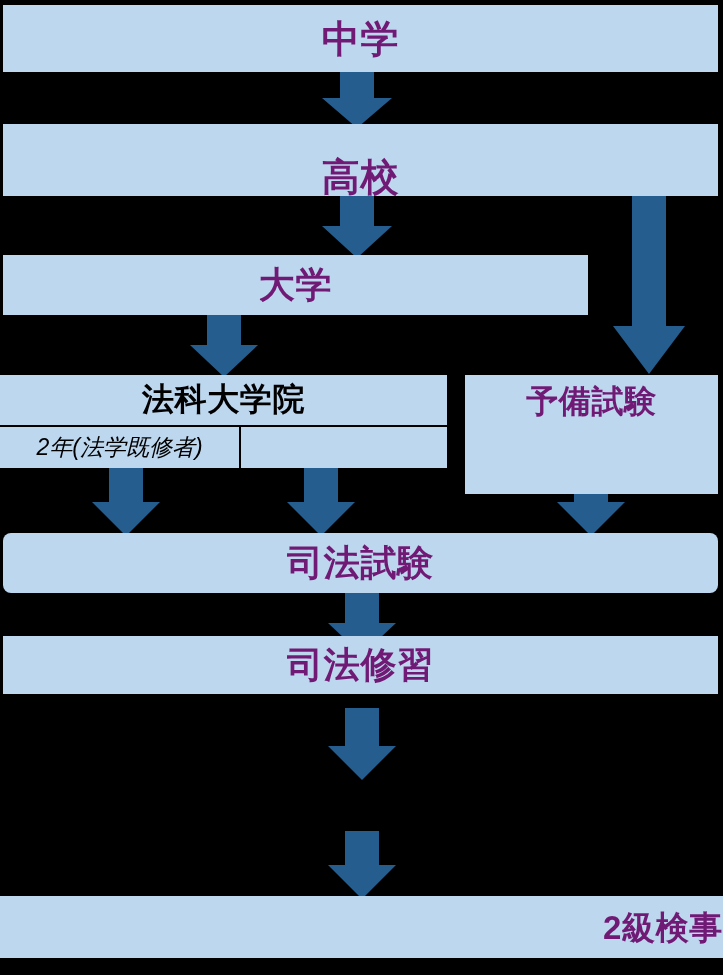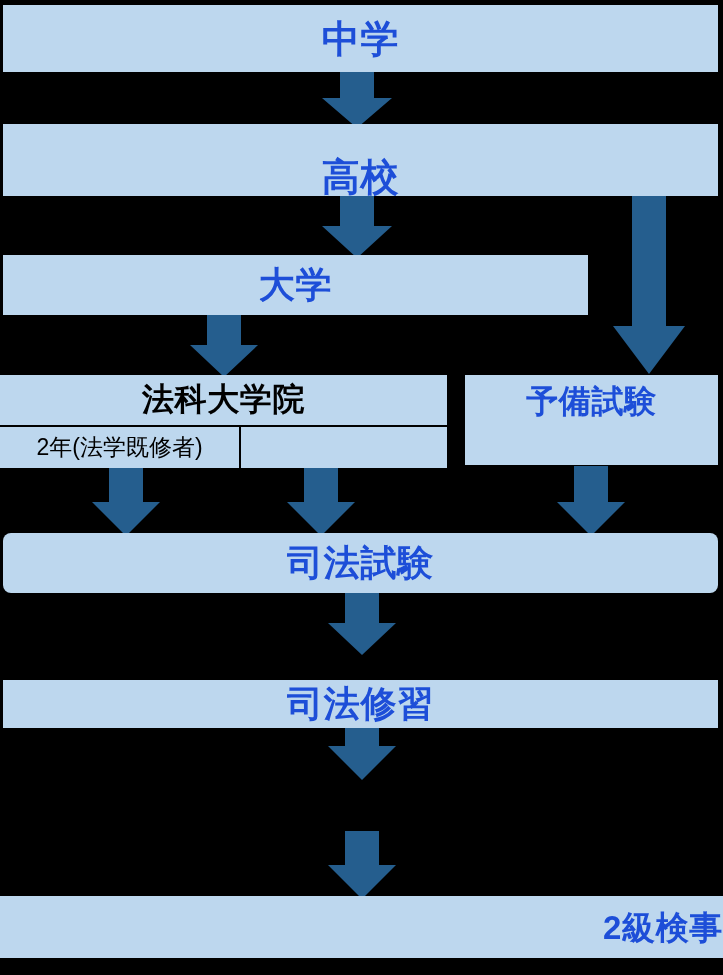--- a/index.html
+++ b/index.html
@@ -11,21 +11,21 @@
     position: relative;
     width: 723px;
     height: 975px;
     background: #000000;
     overflow: hidden;
     font-family: "Liberation Sans", "DejaVu Sans", sans-serif;
   }
   .node {
     position: absolute;
     background: #bdd7ee;
-    color: #1d4ed8;
+    color: #701a75;
     display: flex;
     align-items: center;
     justify-content: center;
     box-sizing: border-box;
     line-height: 1;
   }
   .node-label {
     font-weight: bold;
     letter-spacing: 0.02em;
     white-space: nowrap;
@@ -51,20 +51,21 @@
     flex: 1 1 auto;
     display: flex;
     flex-direction: row;
   }
   .ls-cell {
     display: flex;
     align-items: center;
     justify-content: center;
     white-space: nowrap;
     color: #000;
+    font-style: italic;
   }
   .ls-cell.left {
     flex: 0 0 239px;
     border-right: 2px solid #000000;
   }
   .ls-cell.right {
     flex: 1 1 auto;
   }
   
   .arrow {
@@ -153,29 +154,29 @@
     <div class="ls-title">
       <span class="node-label" style="font-size:32px;">法科大学院</span>
     </div>
     <div class="ls-row">
       <div class="ls-cell left">
         <span style="font-size:23px;">2年(法学既修者)</span>
       </div>
     </div>
   </div>
 
-  <div class="node" style="left:465px; top:375px; width:253px; height:90px; align-items:flex-start; padding-top:10px;">
+  <div class="node" style="left:465px; top:375px; width:253px; height:119px; align-items:flex-start; padding-top:10px;">
     <span class="node-label" style="font-size:32px;">予備試験</span>
   </div>
 
   <div class="node" style="left:3px; top:533px; width:715px; height:60px;border-radius:8px;">
     <span class="node-label" style="font-size:36px;">司法試験</span>
   </div>
 
-  <div class="node" style="left:3px; top:680px; width:715px; height:48px;">
+  <div class="node" style="left:3px; top:636px; width:715px; height:58px;">
     <span class="node-label" style="font-size:36px;">司法修習</span>
   </div>
 
 
   <div class="node" style="left:0px; top:896px; width:723px; height:62px;justify-content:flex-end;">
     <span class="node-label" style="font-size:33px;">2級検事</span>
   </div>
 
 </div>
 

